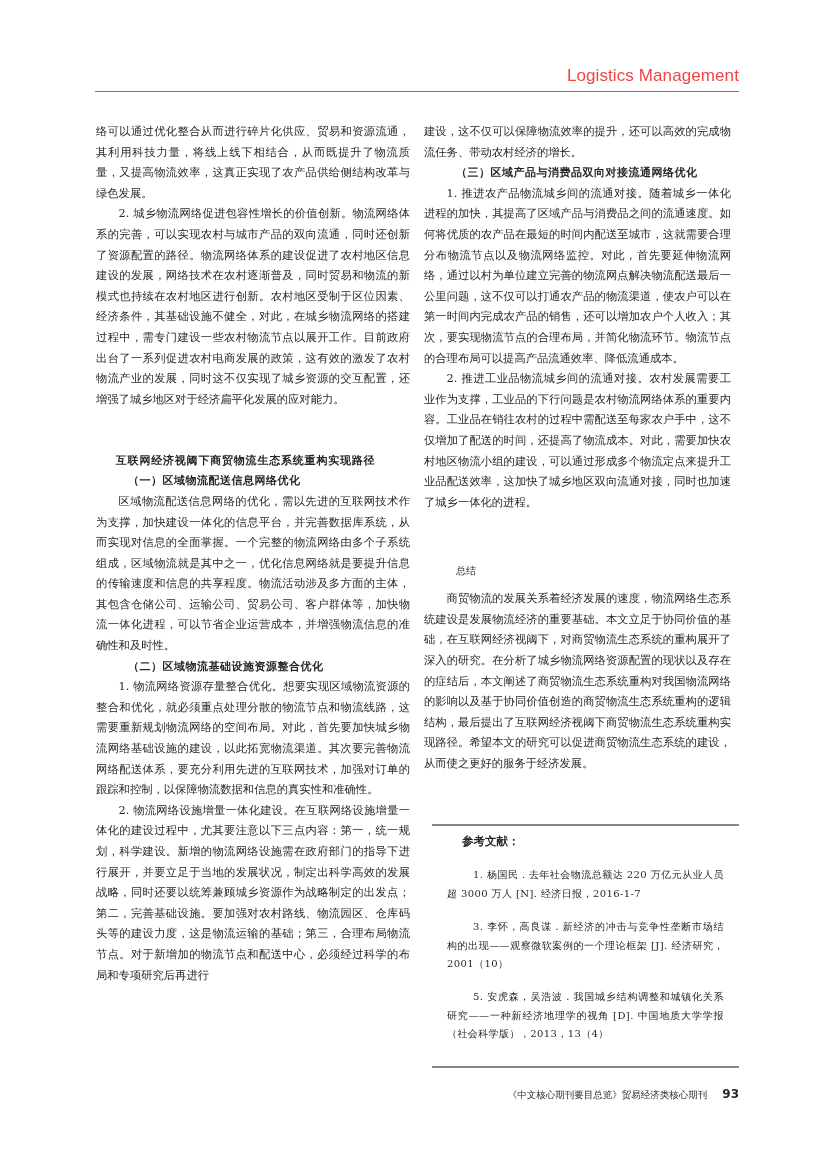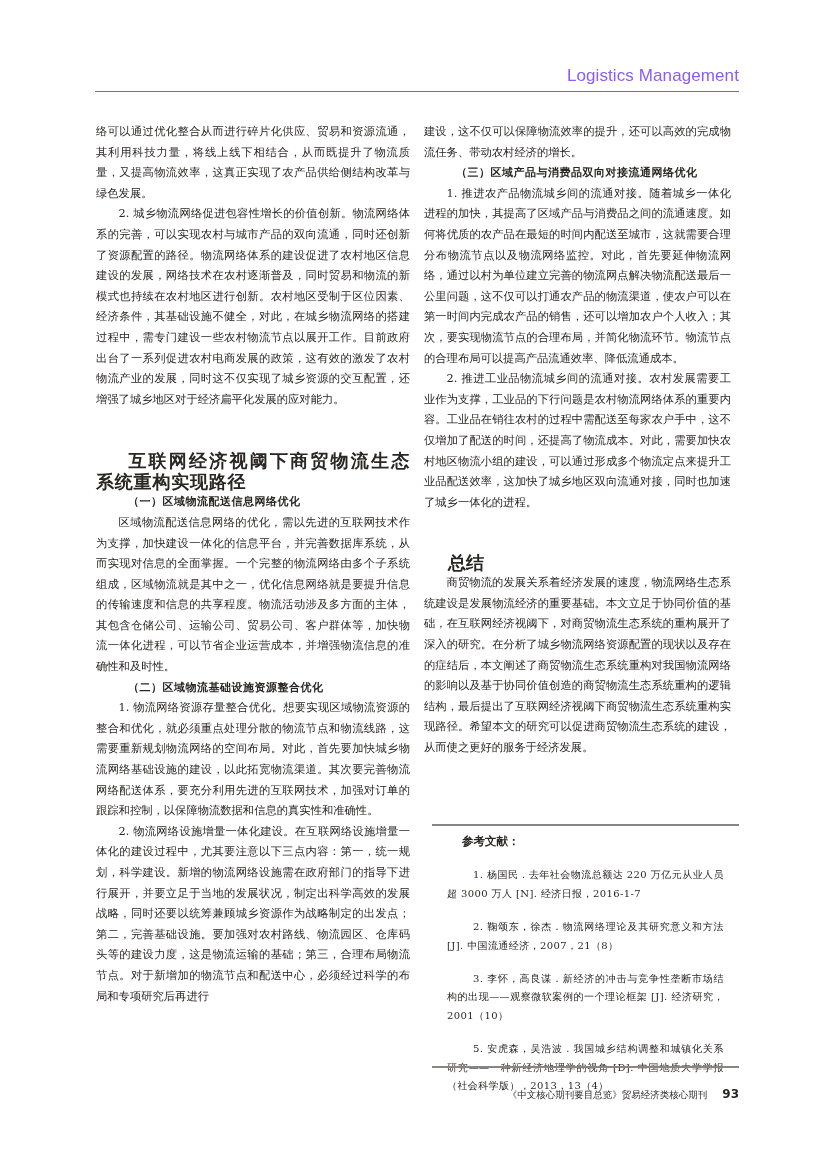--- a/index.html
+++ b/index.html
@@ -1,31 +1,31 @@
 <!DOCTYPE html>
 <html><head>
 <meta charset="utf-8">
 <style>
   html, body { margin: 0; padding: 0; background: #ffffff; }
   body { width: 827px; height: 1160px; position: relative; overflow: hidden;
          font-family: "DejaVu Serif", "Liberation Serif", serif; color: #2b2626; }
   .header-rule { position: absolute; left: 95px; top: 91px; width: 644px; height: 1px; background: #7a7472; }
   .header-title { position: absolute; right: 88px; top: 66px; font-family: "Liberation Sans", "DejaVu Sans", sans-serif;
-                  font-size: 17px; color: #8b5cf6; letter-spacing: 0.1px; }
+                  font-size: 17px; color: #ef4444; letter-spacing: 0.1px; }
   .col { position: absolute; top: 122px; width: 314px; font-size: 11.3px; line-height: 20.6px; text-align: justify; }
   .col.left { left: 96px; }
   .col.right { left: 424px; width: 307px; }
   .col p { margin: 0; text-indent: 2em; }
   .col p.noindent { text-indent: 0; }
   .subhead { margin: 0; padding-left: 32px; font-size: 11px; letter-spacing: 0.5px; line-height: 20.6px; }
-  .section-title { font-family: "DejaVu Sans", "Liberation Sans", sans-serif; font-weight: bold; font-size: 18px;
+  .section-title { font-family: "DejaVu Sans", "Liberation Sans", sans-serif; font-weight: bold; font-size: 11px;
                    line-height: 21px; margin: 0; color: #2b2626; text-indent: 1.8em; letter-spacing: 0.8px; }
   .gap-s { height: 20px; }
-  .summary-title { font-family: "DejaVu Sans", "Liberation Sans", sans-serif; font-weight: bold; font-size: 18px;
-                   line-height: 20px; margin: 0; padding-left: 24px; }
+  .summary-title { font-family: "DejaVu Sans", "Liberation Sans", sans-serif; font-weight: normal; font-size: 10px;
+                   line-height: 20px; margin: 8px; padding-left: 24px; }
   .ref-rule { position: absolute; left: 432px; width: 307px; height: 2px; background: #8a8482; }
   .ref-rule.top { top: 824px; }
   .ref-rule.bottom { top: 1066px; }
   .refs { position: absolute; left: 432px; top: 832px; width: 307px; font-size: 10px; line-height: 18.4px; }
   .refs-title { font-family: "DejaVu Sans", "Liberation Sans", sans-serif; font-weight: bold; font-size: 11.5px;
                 margin: 0 0 16px 0; padding-left: 30px; }
   .refs p { margin: 15px; text-indent: 2.6em; text-align: justify; letter-spacing: 0.4px; }
   .footer { position: absolute; right: 88px; top: 1087px; font-family: "DejaVu Sans", "Liberation Sans", sans-serif;
             font-size: 9.5px; color: #2b2626; }
   .footer .page-num { font-weight: bold; font-size: 12px; margin-left: 12px; }
@@ -57,21 +57,20 @@
   <div class="gap-s"></div>
   <div class="gap-s"></div>
   <h2 class="summary-title">总结</h2>
   <p>商贸物流的发展关系着经济发展的速度，物流网络生态系统建设是发展物流经济的重要基础。本文立足于协同价值的基础，在互联网经济视阈下，对商贸物流生态系统的重构展开了深入的研究。在分析了城乡物流网络资源配置的现状以及存在的症结后，本文阐述了商贸物流生态系统重构对我国物流网络的影响以及基于协同价值创造的商贸物流生态系统重构的逻辑结构，最后提出了互联网经济视阈下商贸物流生态系统重构实现路径。希望本文的研究可以促进商贸物流生态系统的建设，从而使之更好的服务于经济发展。</p>
 </div>
 
 <div class="ref-rule top"></div>
 <div class="refs">
   <div class="refs-title">参考文献：</div>
   <p>1. 杨国民．去年社会物流总额达 220 万亿元从业人员超 3000 万人 [N]. 经济日报，2016-1-7</p>
-  <p>2. 鞠颂东，徐杰．物流网络理论及其研究意义和方法 [J]. 中国流通经济，2007，21（8）</p>
   <p>3. 李怀，高良谋．新经济的冲击与竞争性垄断市场结构的出现——观察微软案例的一个理论框架 [J]. 经济研究，2001（10）</p>
   <p>5. 安虎森，吴浩波．我国城乡结构调整和城镇化关系研究——一种新经济地理学的视角 [D]. 中国地质大学学报（社会科学版），2013，13（4）</p>
 </div>
 <div class="ref-rule bottom"></div>
 
 <div class="footer">
   <span>《中文核心期刊要目总览》贸易经济类核心期刊</span>
   <span class="page-num">93</span>
 </div>
 

